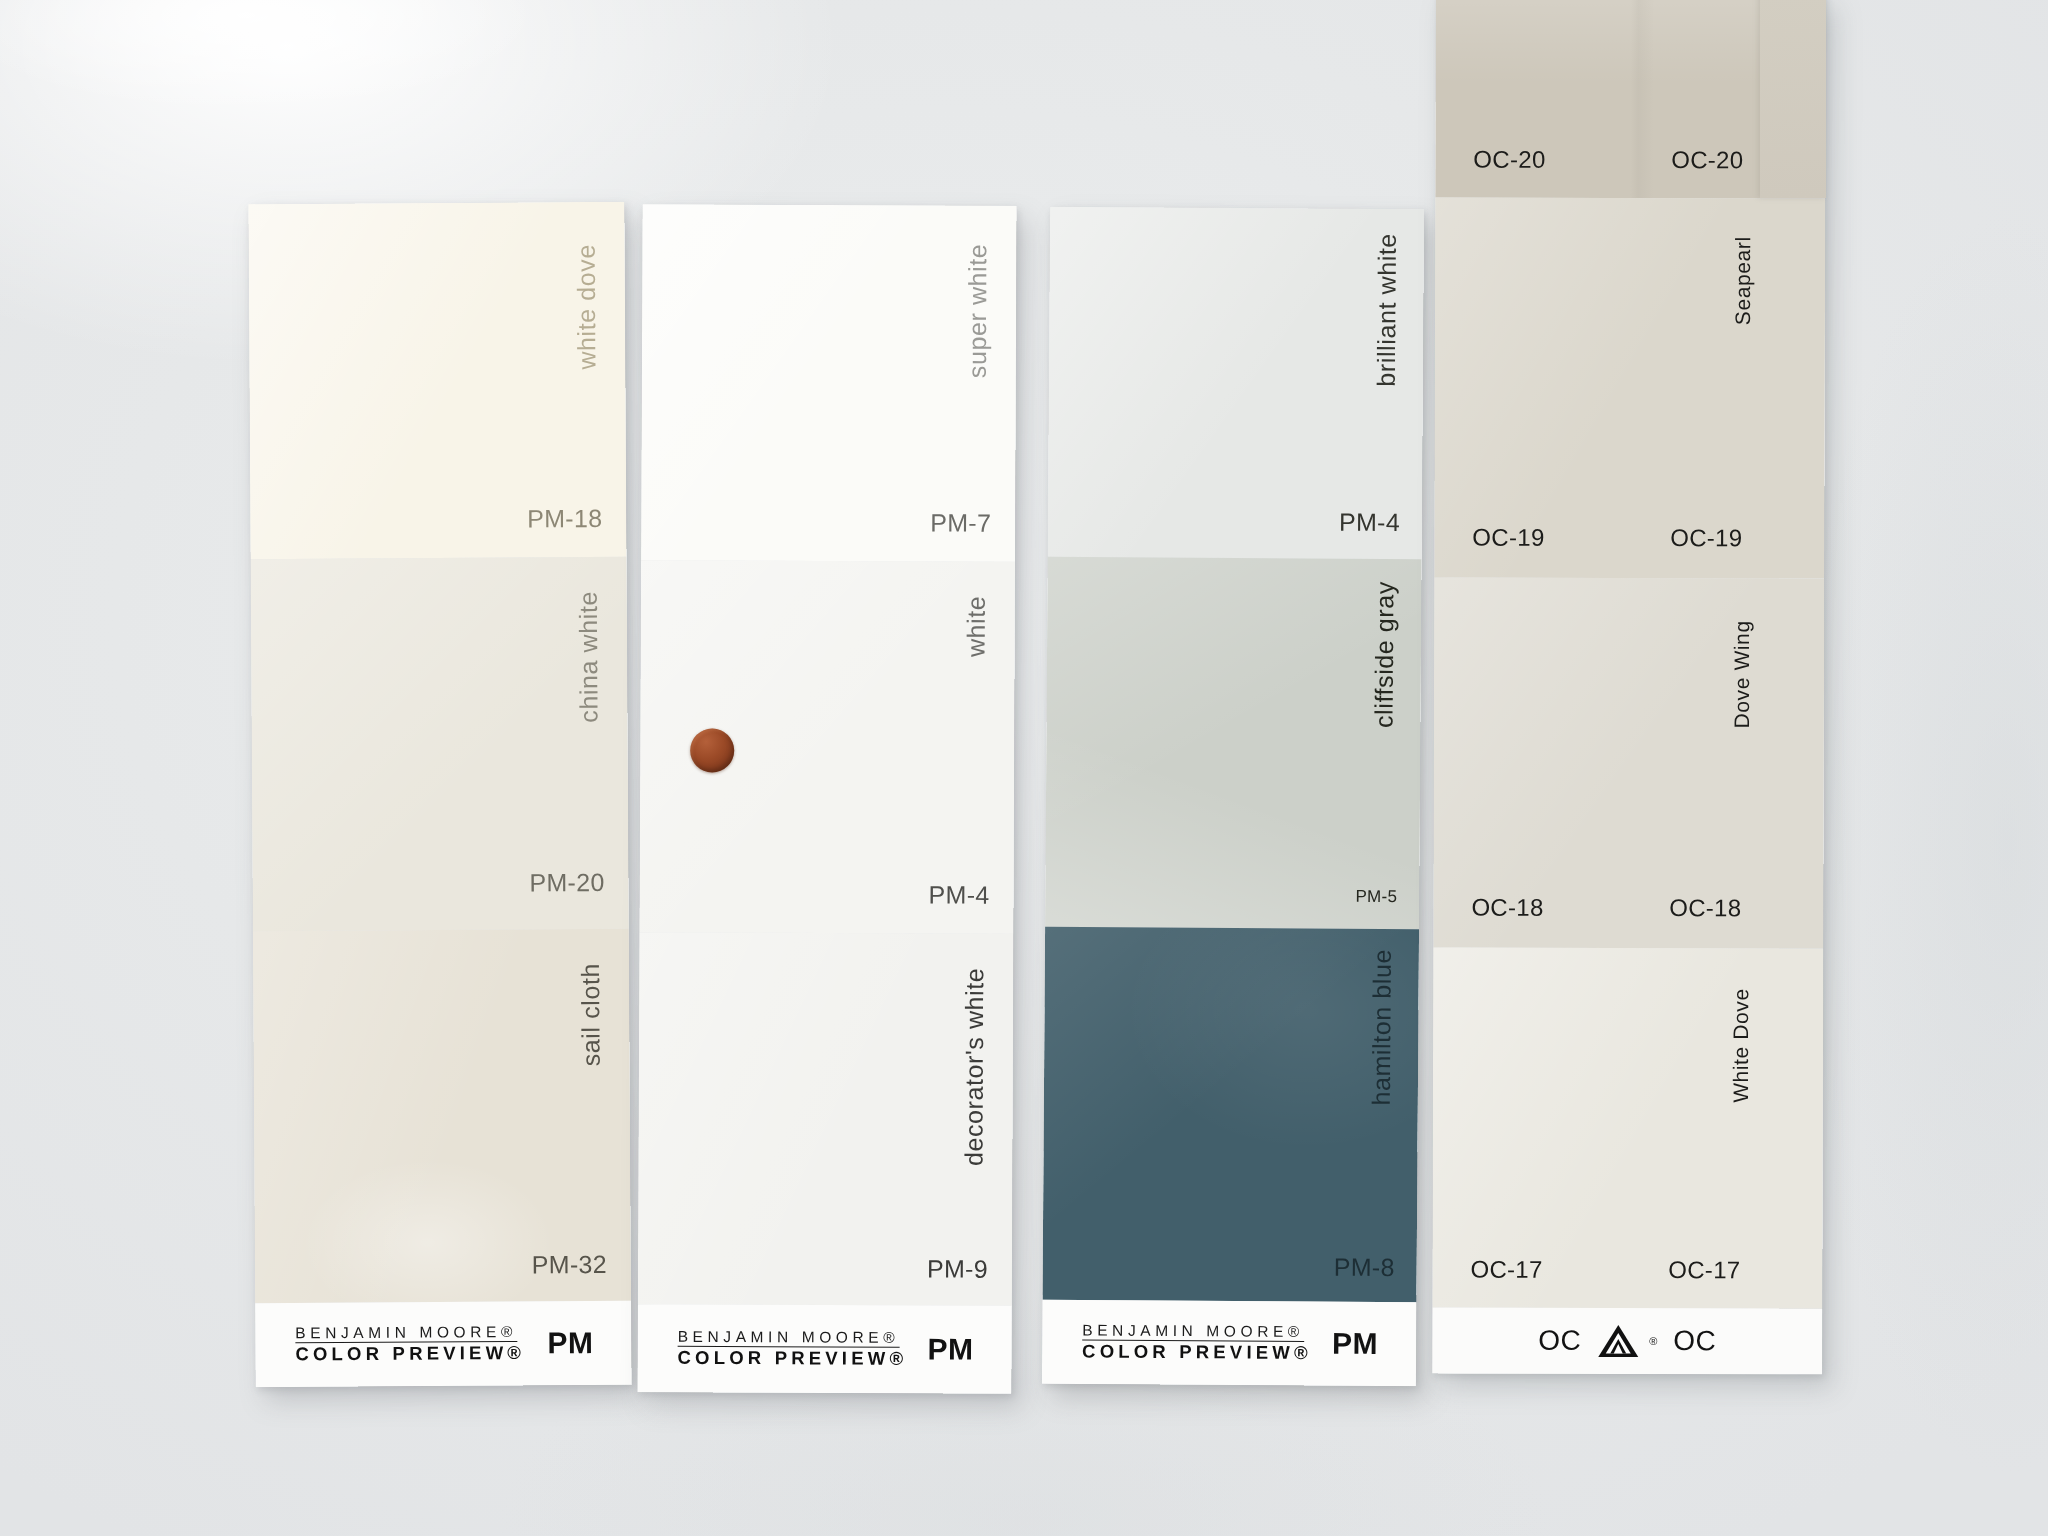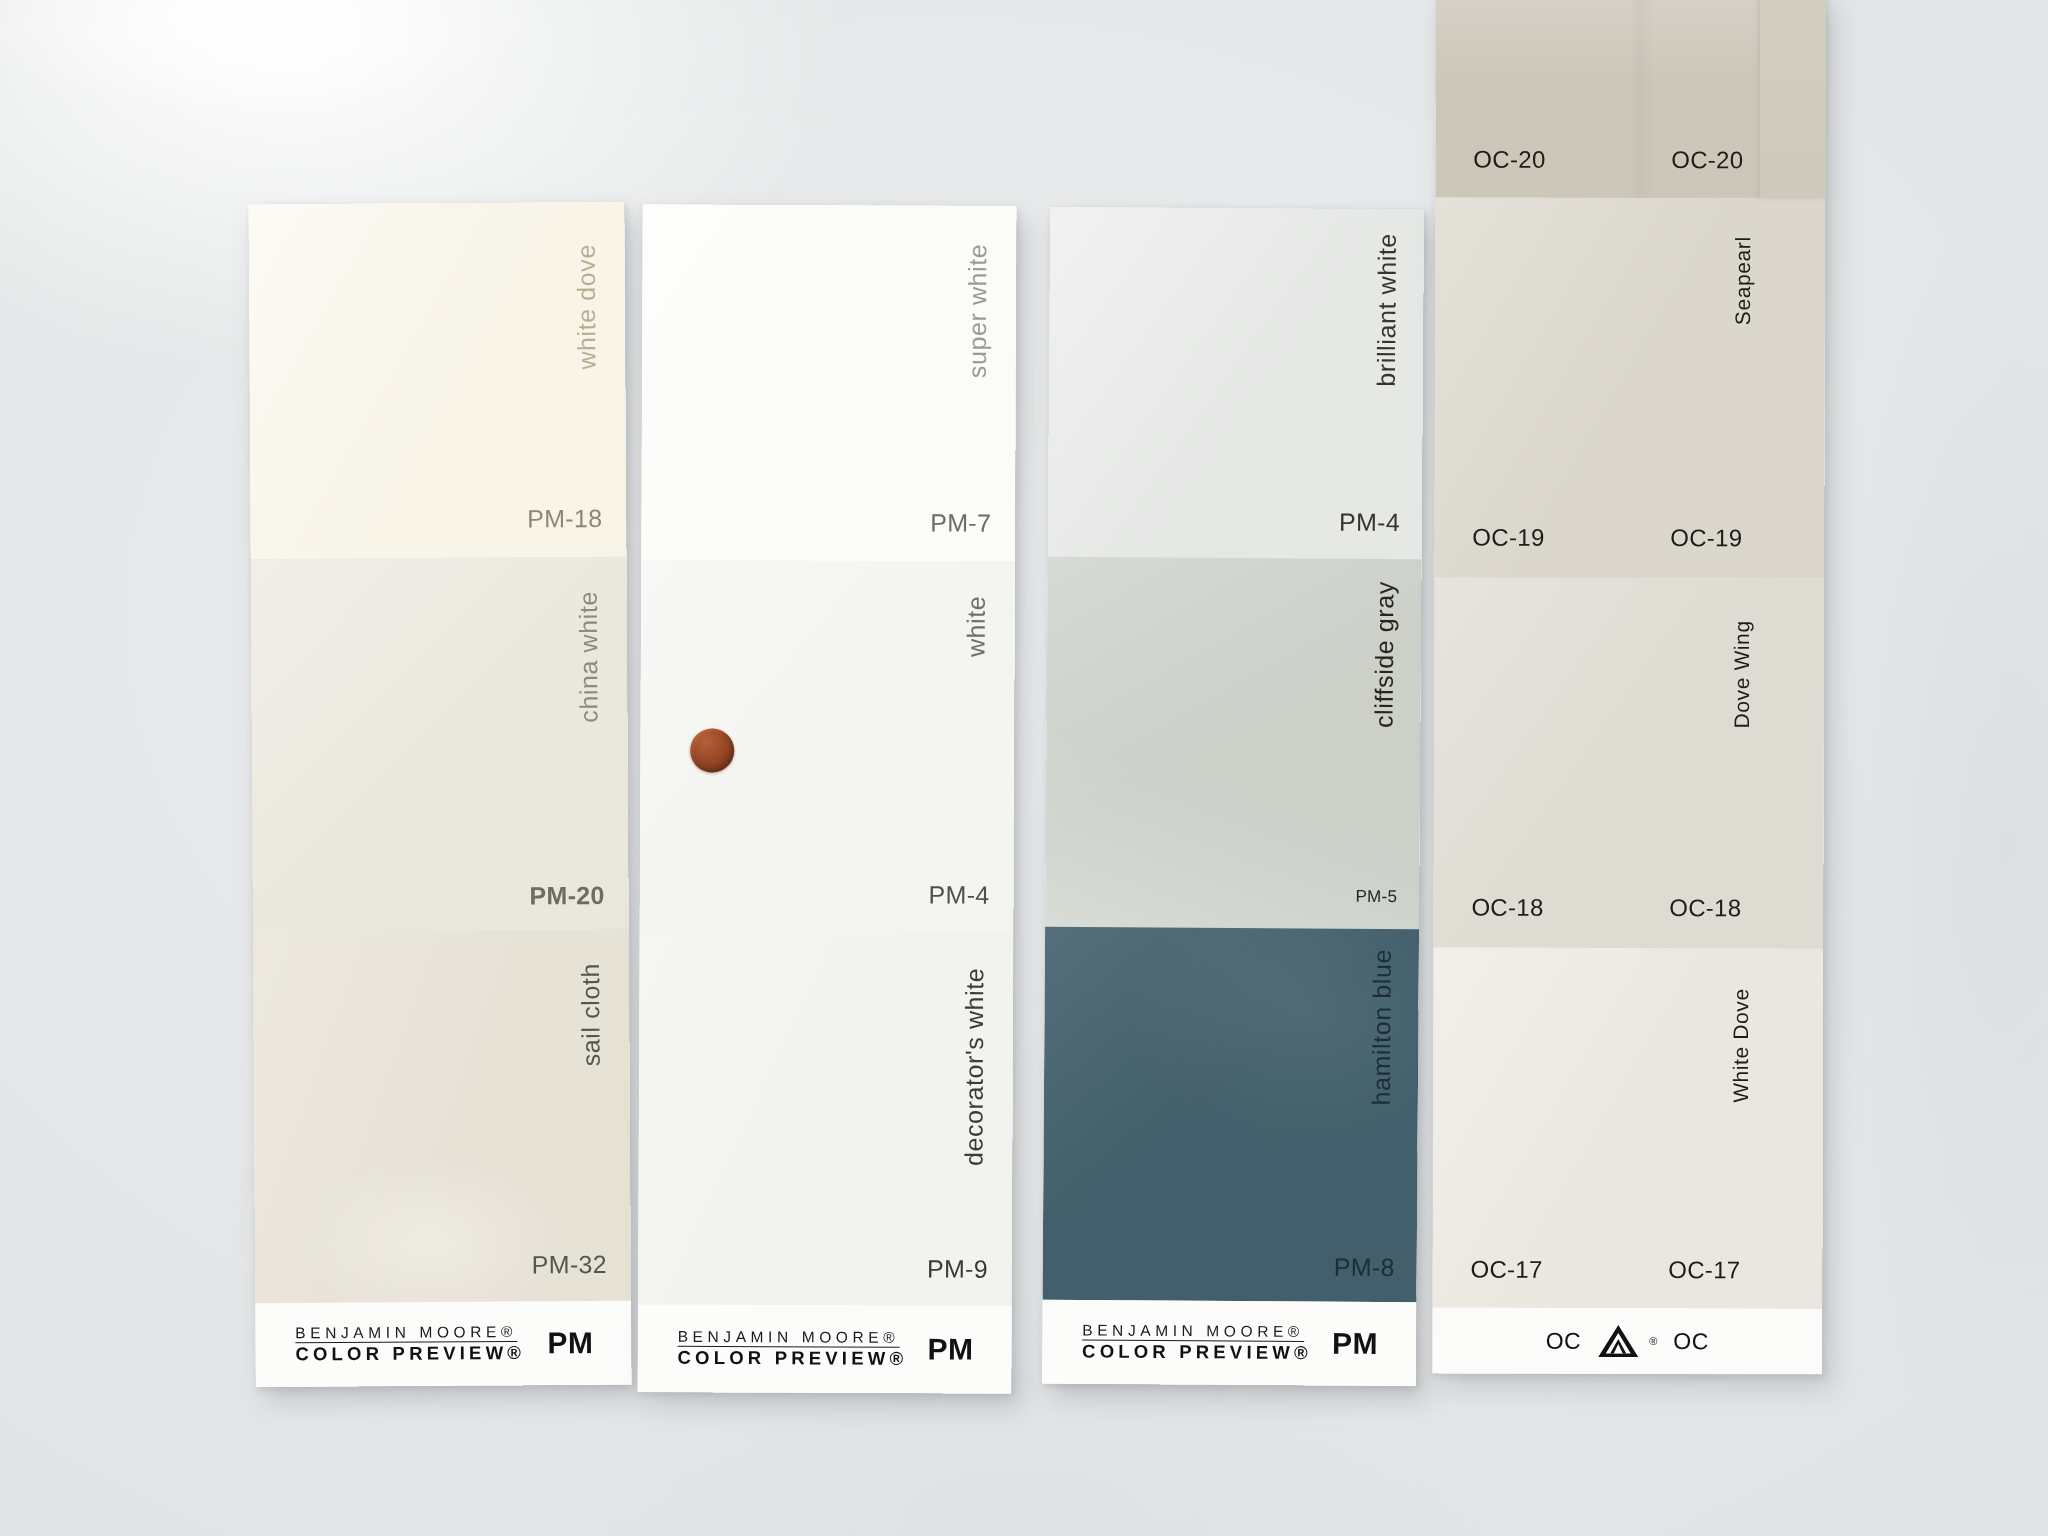--- a/index.html
+++ b/index.html
@@ -112,21 +112,21 @@
   .oc-footer {
     position: relative;
     width: 100%;
     background: #fbfbfa;
     display: flex;
     align-items: center;
     justify-content: center;
     gap: 16px;
   }
   .oc-side {
-    font-size: 23px;
+    font-size: 28px;
     color: #121212;
     font-weight: 400;
     letter-spacing: 0.5px;
   }
   .bm-logo-row {
     display: flex;
     align-items: center;
     gap: 10px;
   }
   .bm-wordmark {
@@ -160,21 +160,21 @@
 
   <div class="swatch" style="background:#f8f4e8; height:355px;">
     <div class="sheen" style="background:linear-gradient(120deg, rgba(255,255,255,0.55) 0%, rgba(255,255,255,0) 55%);"></div>
     <span class="vname" style="right:24px; top:42px; font-size:25px; color:#b6ad93;">white dove</span>
     <span class="code" style="right:24px; bottom:24px; font-size:25px; color:#8d8775;">PM-18</span>
   </div>
 
   <div class="swatch" style="background:#eae7dd; height:372px;">
     <div class="sheen" style="background:linear-gradient(135deg, rgba(255,255,255,0.30) 0%, rgba(255,255,255,0) 60%);"></div>
     <span class="vname" style="right:24px; top:34px; font-size:25px; color:#8d8a7e;">china white</span>
-    <span class="code" style="right:24px; bottom:19px; font-size:25px; color:#6f6d63;font-weight:bold;">PM-20</span>
+    <span class="code" style="right:24px; bottom:32px; font-size:25px; color:#6f6d63;">PM-20</span>
   </div>
 
   <div class="swatch" style="background:#e7e2d6; height:372px;">
     <div class="sheen" style="background:linear-gradient(110deg, rgba(255,255,255,0.26) 0%, rgba(255,255,255,0) 55%), radial-gradient(ellipse 180px 120px at 46% 84%, rgba(255,255,255,0.35), rgba(255,255,255,0) 70%);"></div>
     <span class="vname" style="right:24px; top:34px; font-size:25px; color:#57544b;">sail cloth</span>
     <span class="code" style="right:24px; bottom:22px; font-size:25px; color:#57544b;">PM-32</span>
   </div>
 
   <div class="pm-footer" style="height:84px;">
     <div class="bm-block">

